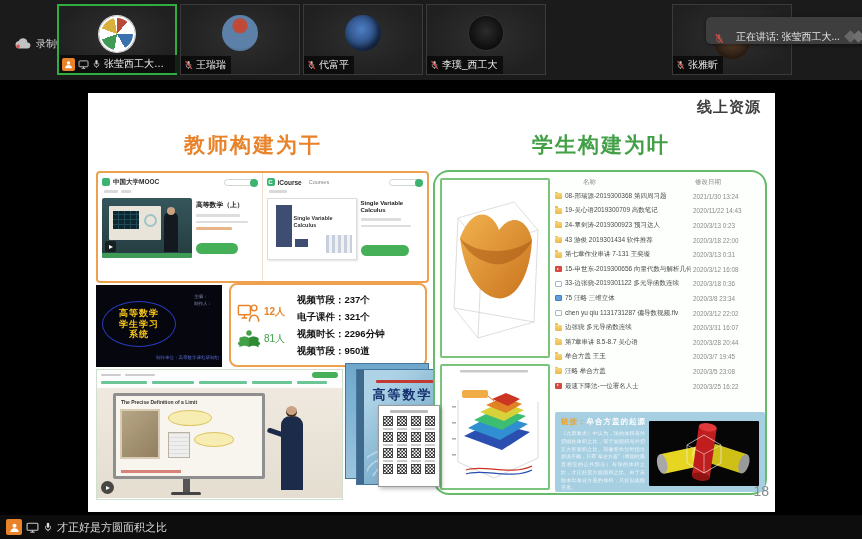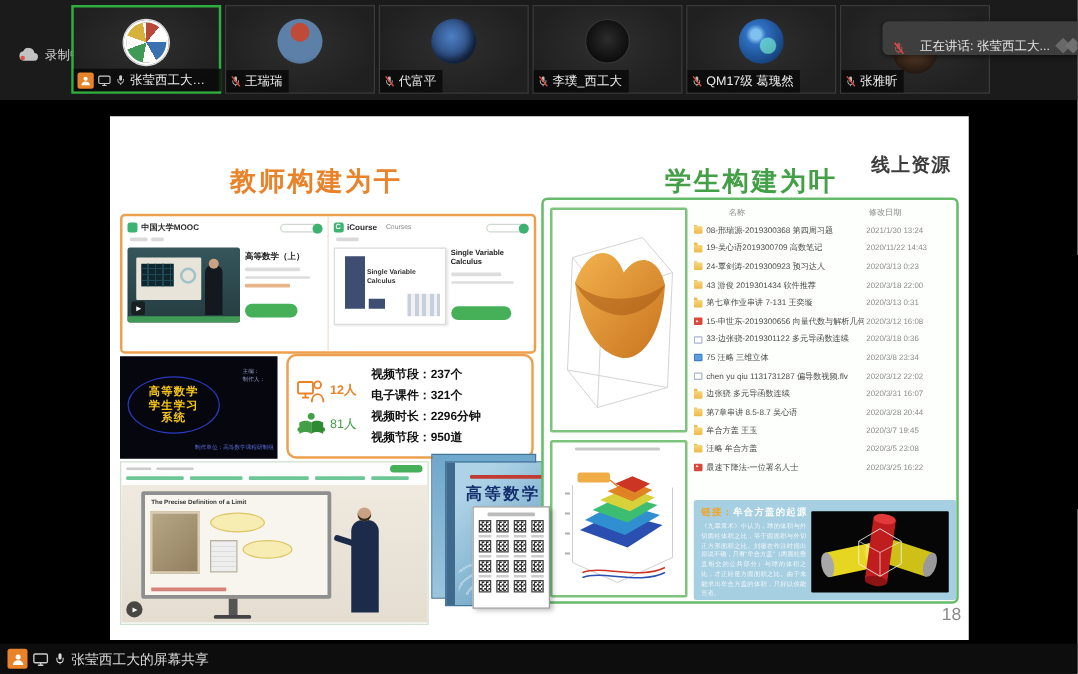--- a/index.html
+++ b/index.html
@@ -26,21 +26,21 @@
   .banner .vline{width:1px;height:13px;background:#5c5c5c}
   .banner .txt{font-size:10px;color:#e4e4e4;white-space:nowrap}
   .dmz{position:relative;width:26px;height:14px;flex:none;opacity:.55}
   .dmz i{position:absolute;width:9px;height:9px;background:#8a8a8a;transform:rotate(45deg);top:2px}
   .dmz i:nth-child(1){left:0}.dmz i:nth-child(2){left:8px;background:#9a9a9a}.dmz i:nth-child(3){left:16px}
   
   .bbar{position:absolute;left:0;right:0;bottom:0;height:24px;background:#0d0d0d;display:flex;align-items:center;gap:4px;padding-left:6px}
   .bbar .txt{font-size:11px;color:#dcdcdc}
   
   .slide{position:absolute;left:88px;top:93px;width:687px;height:419px;background:#fff}
-  .s-title{position:absolute;right:14px;top:30px;font-size:15px;font-weight:bold;color:#3d3d3d;letter-spacing:1px}
+  .s-title{position:absolute;right:14px;top:5px;font-size:15px;font-weight:bold;color:#3d3d3d;letter-spacing:1px}
   .h-orange{position:absolute;left:96px;top:38px;font-size:21px;font-weight:bold;color:#e8832a;letter-spacing:2px}
   .h-green{position:absolute;left:444px;top:38px;font-size:21px;font-weight:bold;color:#43a047;letter-spacing:2px}
   .pgnum{position:absolute;right:6px;top:390px;font-size:14px;color:#8a8a8a}
   
   .box-sites{position:absolute;left:8px;top:78px;width:333px;height:112px;border:2px solid #eda14f;border-radius:4px;display:flex;background:#fff}
   .card{position:relative;width:50%;height:100%;padding:3px 4px;border-right:1px solid #f0e0cc}
   .card:last-child{border-right:none}
   .chead{display:flex;align-items:center;gap:3px;height:12px}
   .logo-sq{width:8px;height:8px;border-radius:2px;background:#3cb371;display:flex;align-items:center;justify-content:center;color:#fff;font-size:6px;font-weight:bold}
   .cname{font-size:6.5px;font-weight:bold;color:#2a2a2a;white-space:nowrap}
@@ -111,21 +111,21 @@
   .bk .redln{margin:10px 4px 2px 10px;height:3px;background:#c23b33;border-radius:1px}
   .bk .btitle{margin-top:3px;text-align:center;font-size:13px;font-weight:bold;color:#14306e;letter-spacing:2px}
   .bk .bed{text-align:center;font-size:6px;color:#23406e;margin-top:2px}
   .bk .wave{position:absolute;left:10px;right:4px;bottom:8px;height:26px;background:repeating-radial-gradient(circle at 30% 120%,transparent 0 6px,#bcd9ea 6px 8px);opacity:.7}
   .qrsheet{position:absolute;left:290px;top:312px;width:62px;height:82px;background:#fff;border:1px solid #9a9a9a;box-shadow:2px 2px 4px rgba(0,0,0,.25);padding:4px 3px 2px;z-index:3}
   .qrh{height:3px;background:#bbb;margin:0 8px 3px;border-radius:1px}
   .qrgrid{display:grid;grid-template-columns:repeat(4,1fr);gap:2px}
   .qr{width:10px;height:10px;justify-self:center;background:repeating-conic-gradient(#2a2a2a 0 25%,#fff 0 50%) 0 0/3.4px 3.4px;border:1px solid #444}
   .qrc{height:2px;background:#ccc;margin:0 1px}
   
-  .rpanel{position:absolute;left:345px;top:65px;width:334px;height:325px;border:2px solid #66bb6a;border-radius:5px;background:#fcfffc}
+  .rpanel{position:absolute;left:345px;top:77px;width:334px;height:325px;border:2px solid #66bb6a;border-radius:16px;background:#fcfffc}
   .plotbox{position:absolute;border:2px solid #7cc47c;background:#fff;border-radius:2px}
   .pb1{left:5px;top:6px;width:110px;height:180px}
   .pb2{left:5px;top:192px;width:110px;height:126px}
   .flist{position:absolute;left:120px;top:4px;width:210px;height:232px;overflow:hidden}
   .fhead{position:relative;height:13px}
   .fhead .hn{position:absolute;left:28px;top:2px;font-size:6.5px;color:#8a8a8a}
   .fhead .hc{position:absolute;left:48px;top:-2px;font-size:6px;color:#aaa}
   .fhead .hd2{position:absolute;left:140px;top:2px;font-size:6.5px;color:#8a8a8a}
   .frow{position:relative;display:flex;align-items:center;gap:3px;height:14.6px}
   .fic{width:7px;height:6px;flex:none;border-radius:1px;position:relative}
@@ -225,34 +225,20 @@
               <rect x="4.5" y="0.8" width="3" height="6" rx="1.5" fill="#bbb"></rect>
               <path d="M3 5v1.6a3 3 0 0 0 6 0V5" stroke="#bbb" fill="none"></path>
               <line x1="6" y1="9.6" x2="6" y2="11.3" stroke="#bbb"></line>
               <line x1="2" y1="0.8" x2="10.5" y2="11.3" stroke="#e04840" stroke-width="1.5"></line>
             </svg>
         </span>
         <span class="nm">李璞_西工大</span>
       </div>
     </div>
 
-    <div class="tile" style="left:549px">
-      <div class="ava a5"></div>
-      <div class="nbar">
-        <span class="icn">
-          <svg width="9" height="10" viewBox="0 0 12 12">
-              <rect x="4.5" y="0.8" width="3" height="6" rx="1.5" fill="#bbb"></rect>
-              <path d="M3 5v1.6a3 3 0 0 0 6 0V5" stroke="#bbb" fill="none"></path>
-              <line x1="6" y1="9.6" x2="6" y2="11.3" stroke="#bbb"></line>
-              <line x1="2" y1="0.8" x2="10.5" y2="11.3" stroke="#e04840" stroke-width="1.5"></line>
-            </svg>
-        </span>
-        <span class="nm">QM17级 葛瑰然</span>
-      </div>
-    </div>
 
     <div class="tile" style="left:672px">
       <div class="ava a6" style="top:36px"></div>
       <div class="nbar">
         <span class="icn">
           <svg width="9" height="10" viewBox="0 0 12 12">
               <rect x="4.5" y="0.8" width="3" height="6" rx="1.5" fill="#bbb"></rect>
               <path d="M3 5v1.6a3 3 0 0 0 6 0V5" stroke="#bbb" fill="none"></path>
               <line x1="6" y1="9.6" x2="6" y2="11.3" stroke="#bbb"></line>
               <line x1="2" y1="0.8" x2="10.5" y2="11.3" stroke="#e04840" stroke-width="1.5"></line>
@@ -649,16 +635,16 @@
           <line x1="6" y1="7.5" x2="6" y2="9.3" stroke="#ccc"></line>
         </svg>
     </span>
     <span class="icn">
       <svg width="10" height="12" viewBox="0 0 12 12">
           <rect x="4.5" y="0.8" width="3" height="6" rx="1.5" fill="#ddd"></rect>
           <path d="M3 5v1.6a3 3 0 0 0 6 0V5" stroke="#ddd" fill="none"></path>
           <line x1="6" y1="9.6" x2="6" y2="11.3" stroke="#ddd"></line>
         </svg>
     </span>
-    <span class="txt">张莹西工大的屏幕共享</span>
+    <span class="txt">才正好是方圆面积之比</span>
   </div>
 
 </div>
 
 </body></html>

